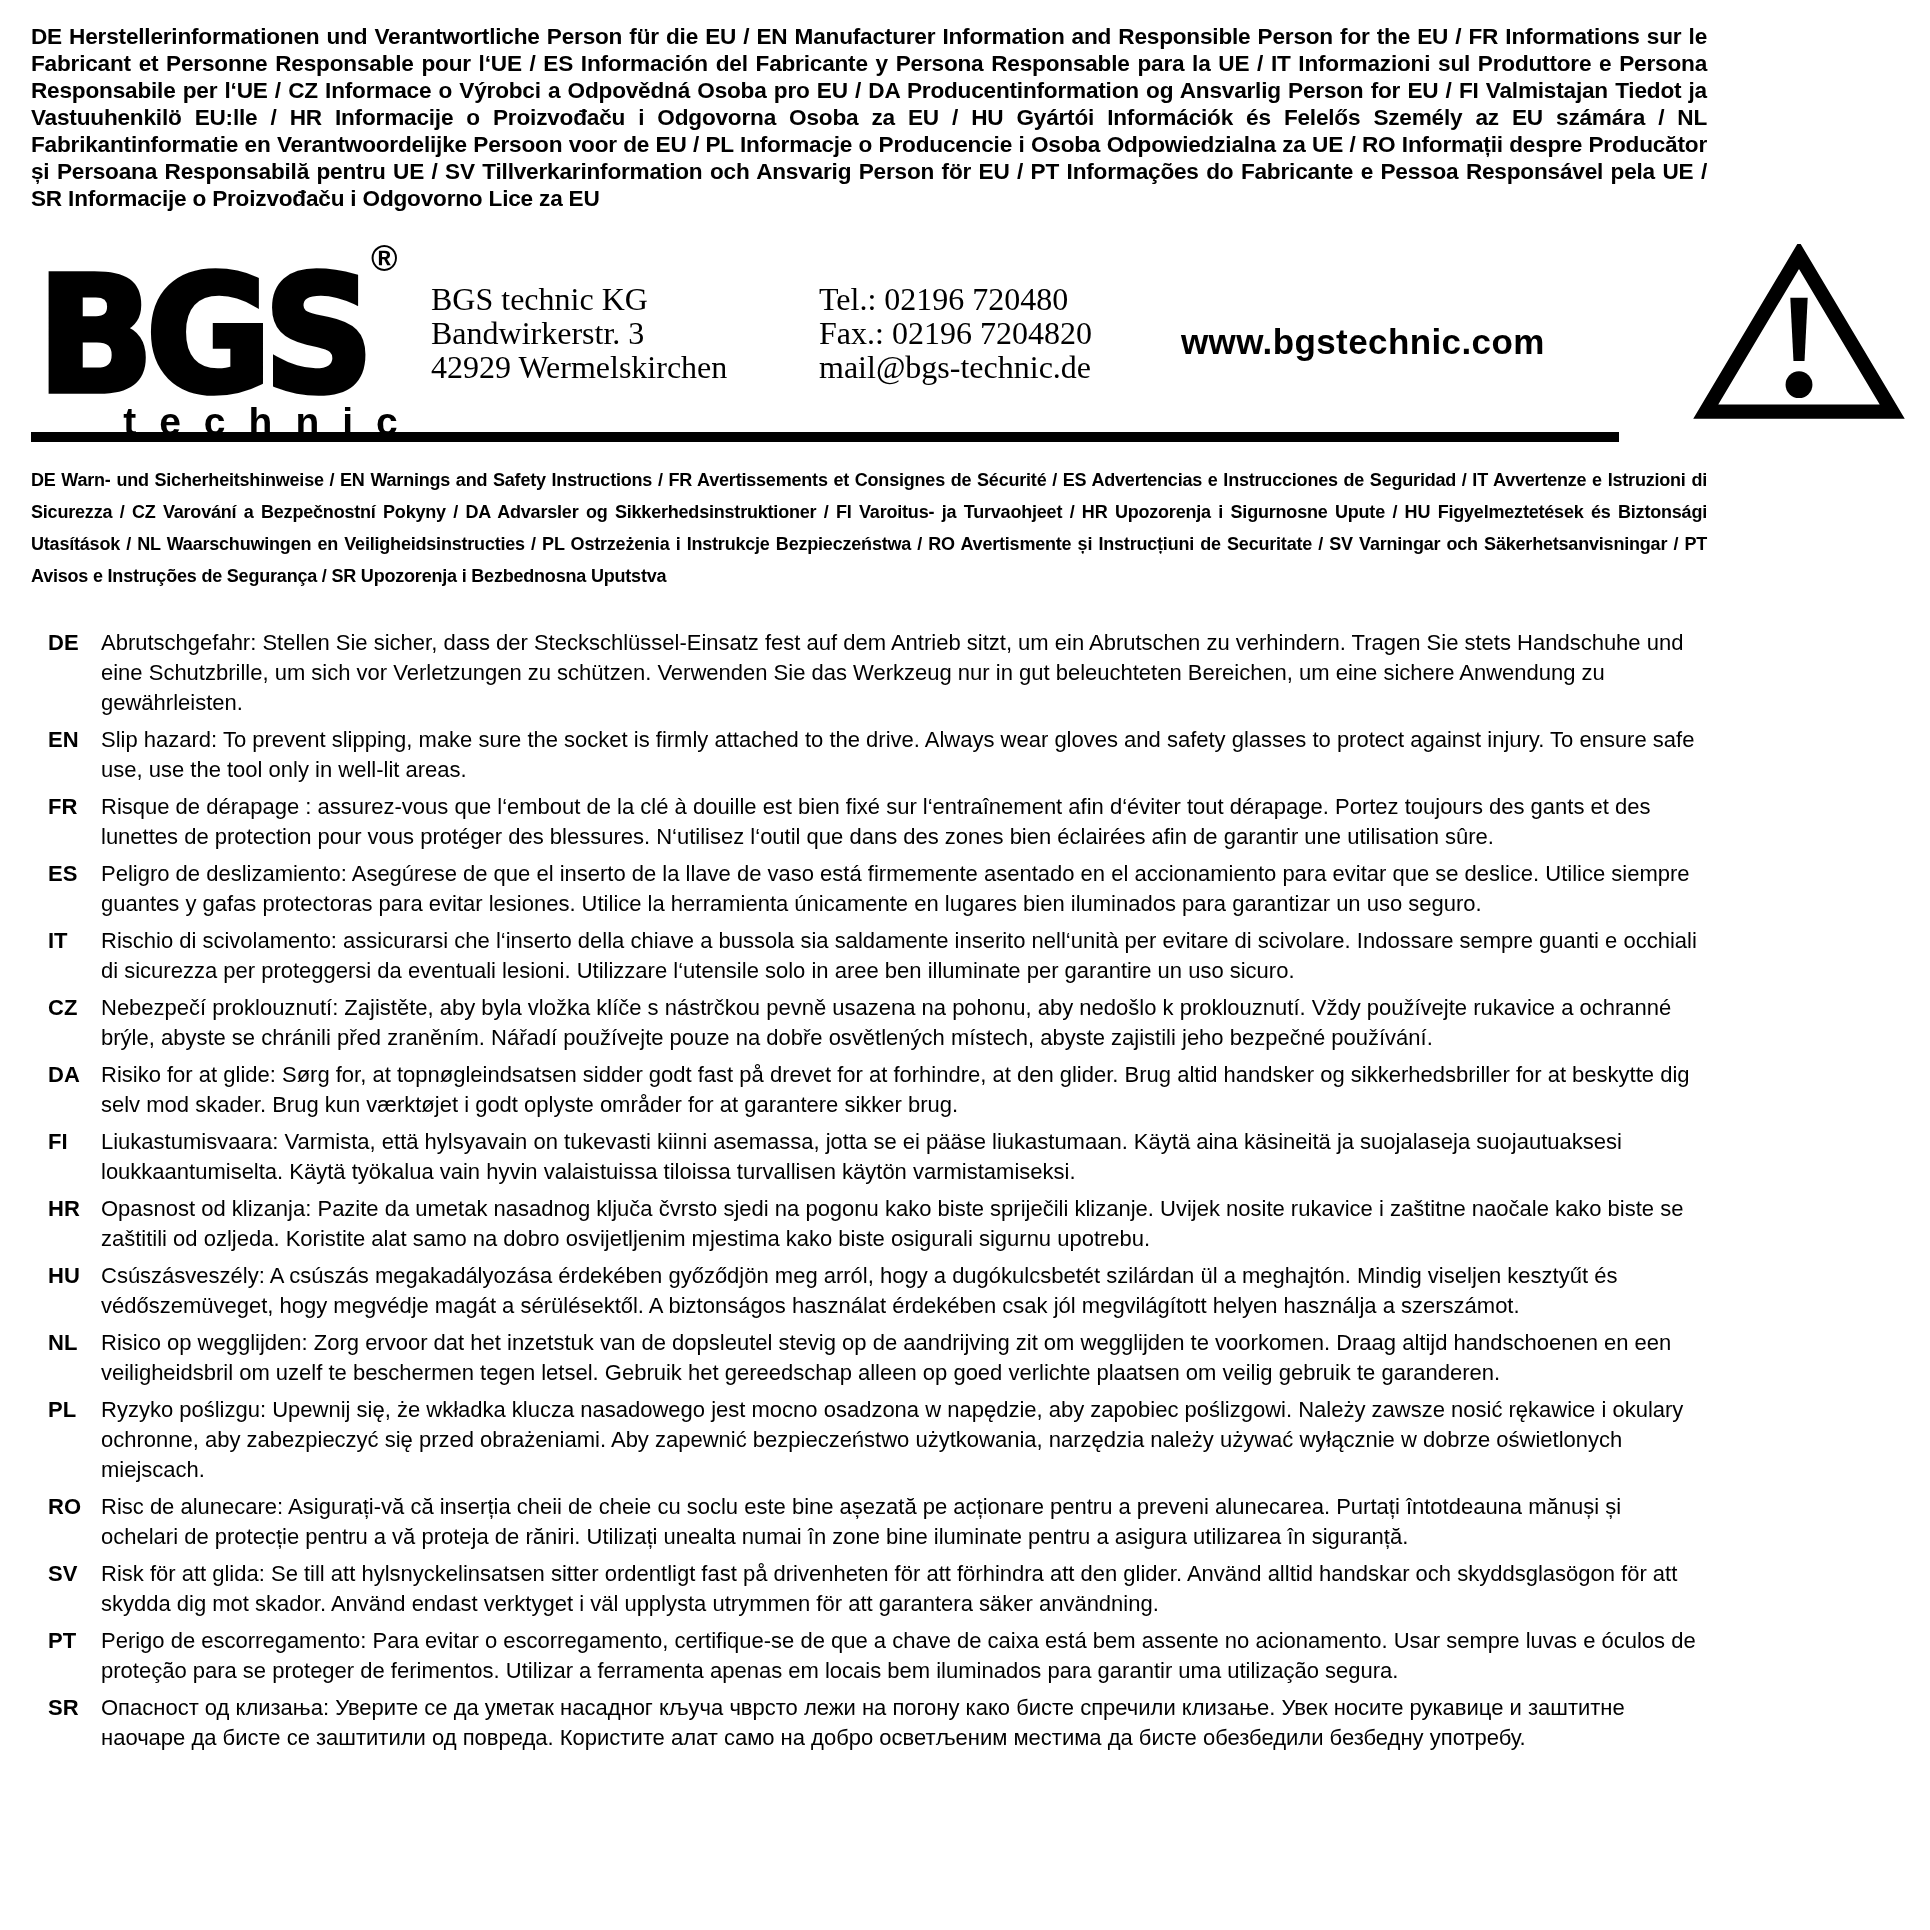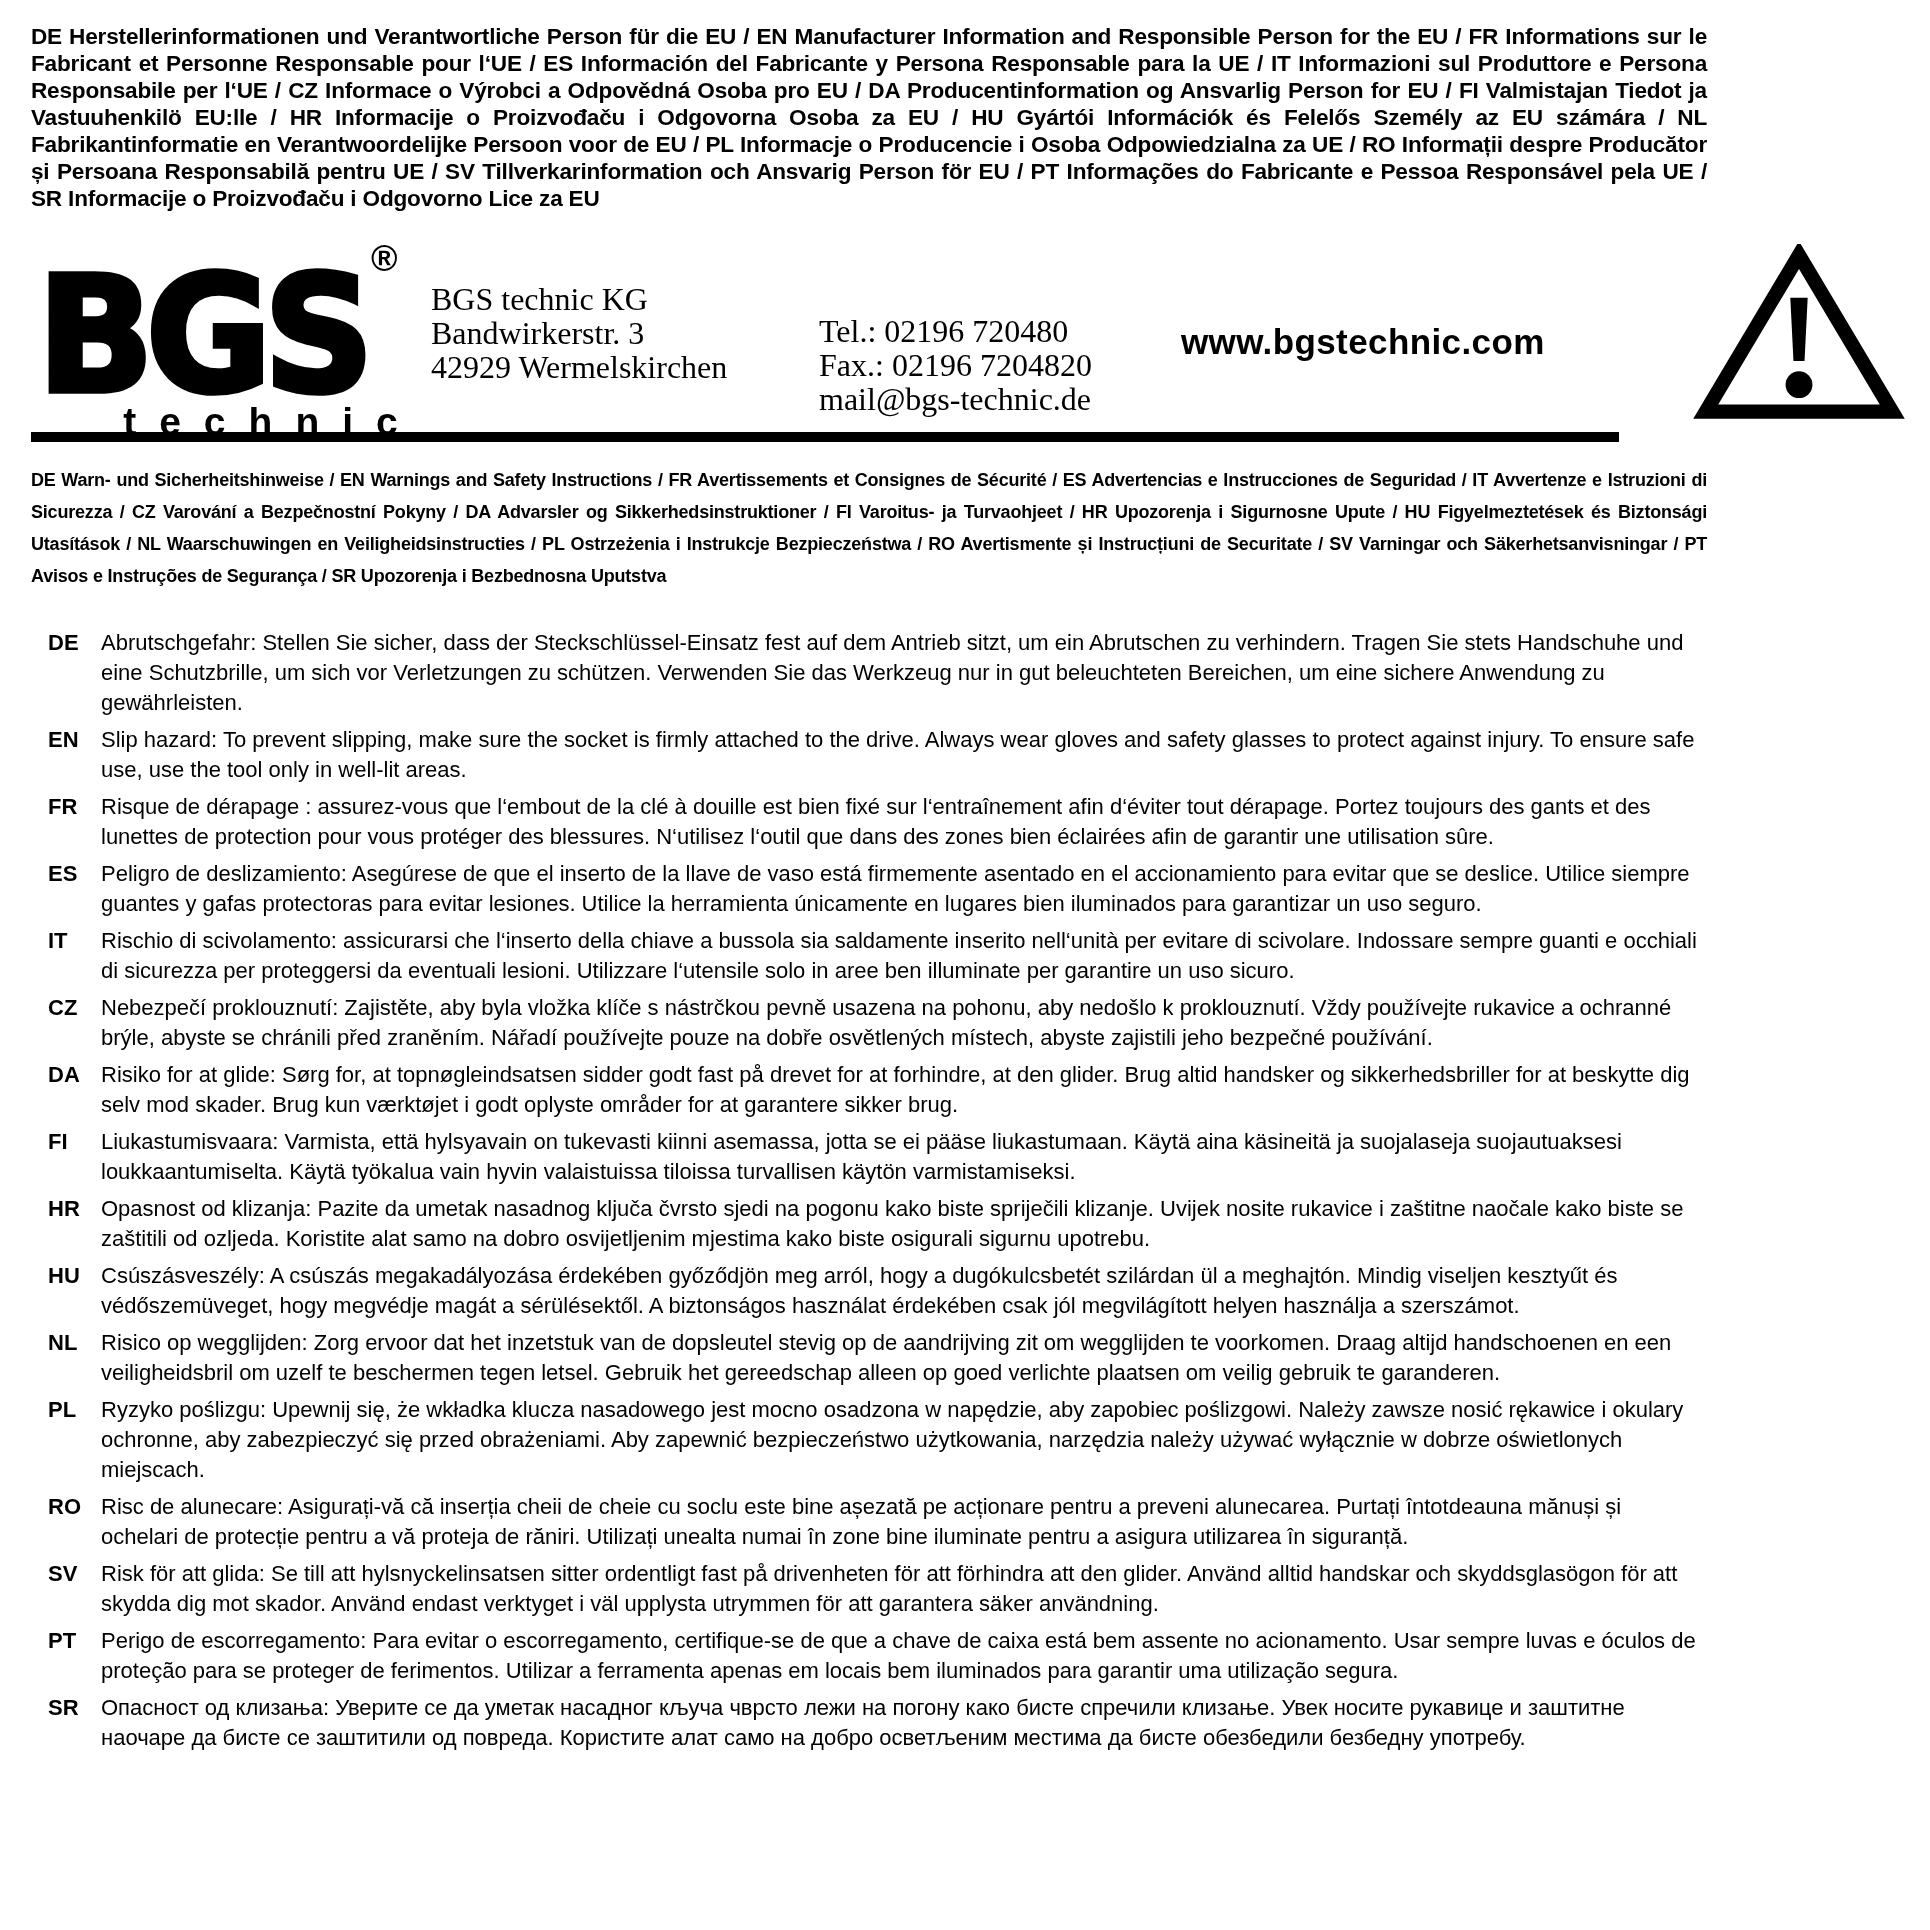--- a/index.html
+++ b/index.html
@@ -63,21 +63,21 @@
   }
   .address, .contact {
     position: absolute;
     top: 33px;
     font-size: 32px;
     line-height: 34px;
     white-space: nowrap;
     font-family: Liberation Serif, serif;
   }
   .address { left: 400px; }
-  .contact { left: 788px; margin-top: 32px; }
+  .contact { left: 788px; }
   .website {
     position: absolute;
     left: 1150px;
     top: 73px;
     font-size: 35px;
     font-weight: bold;
     letter-spacing: 0.4px;
     white-space: nowrap;
   }
   .triangle {

